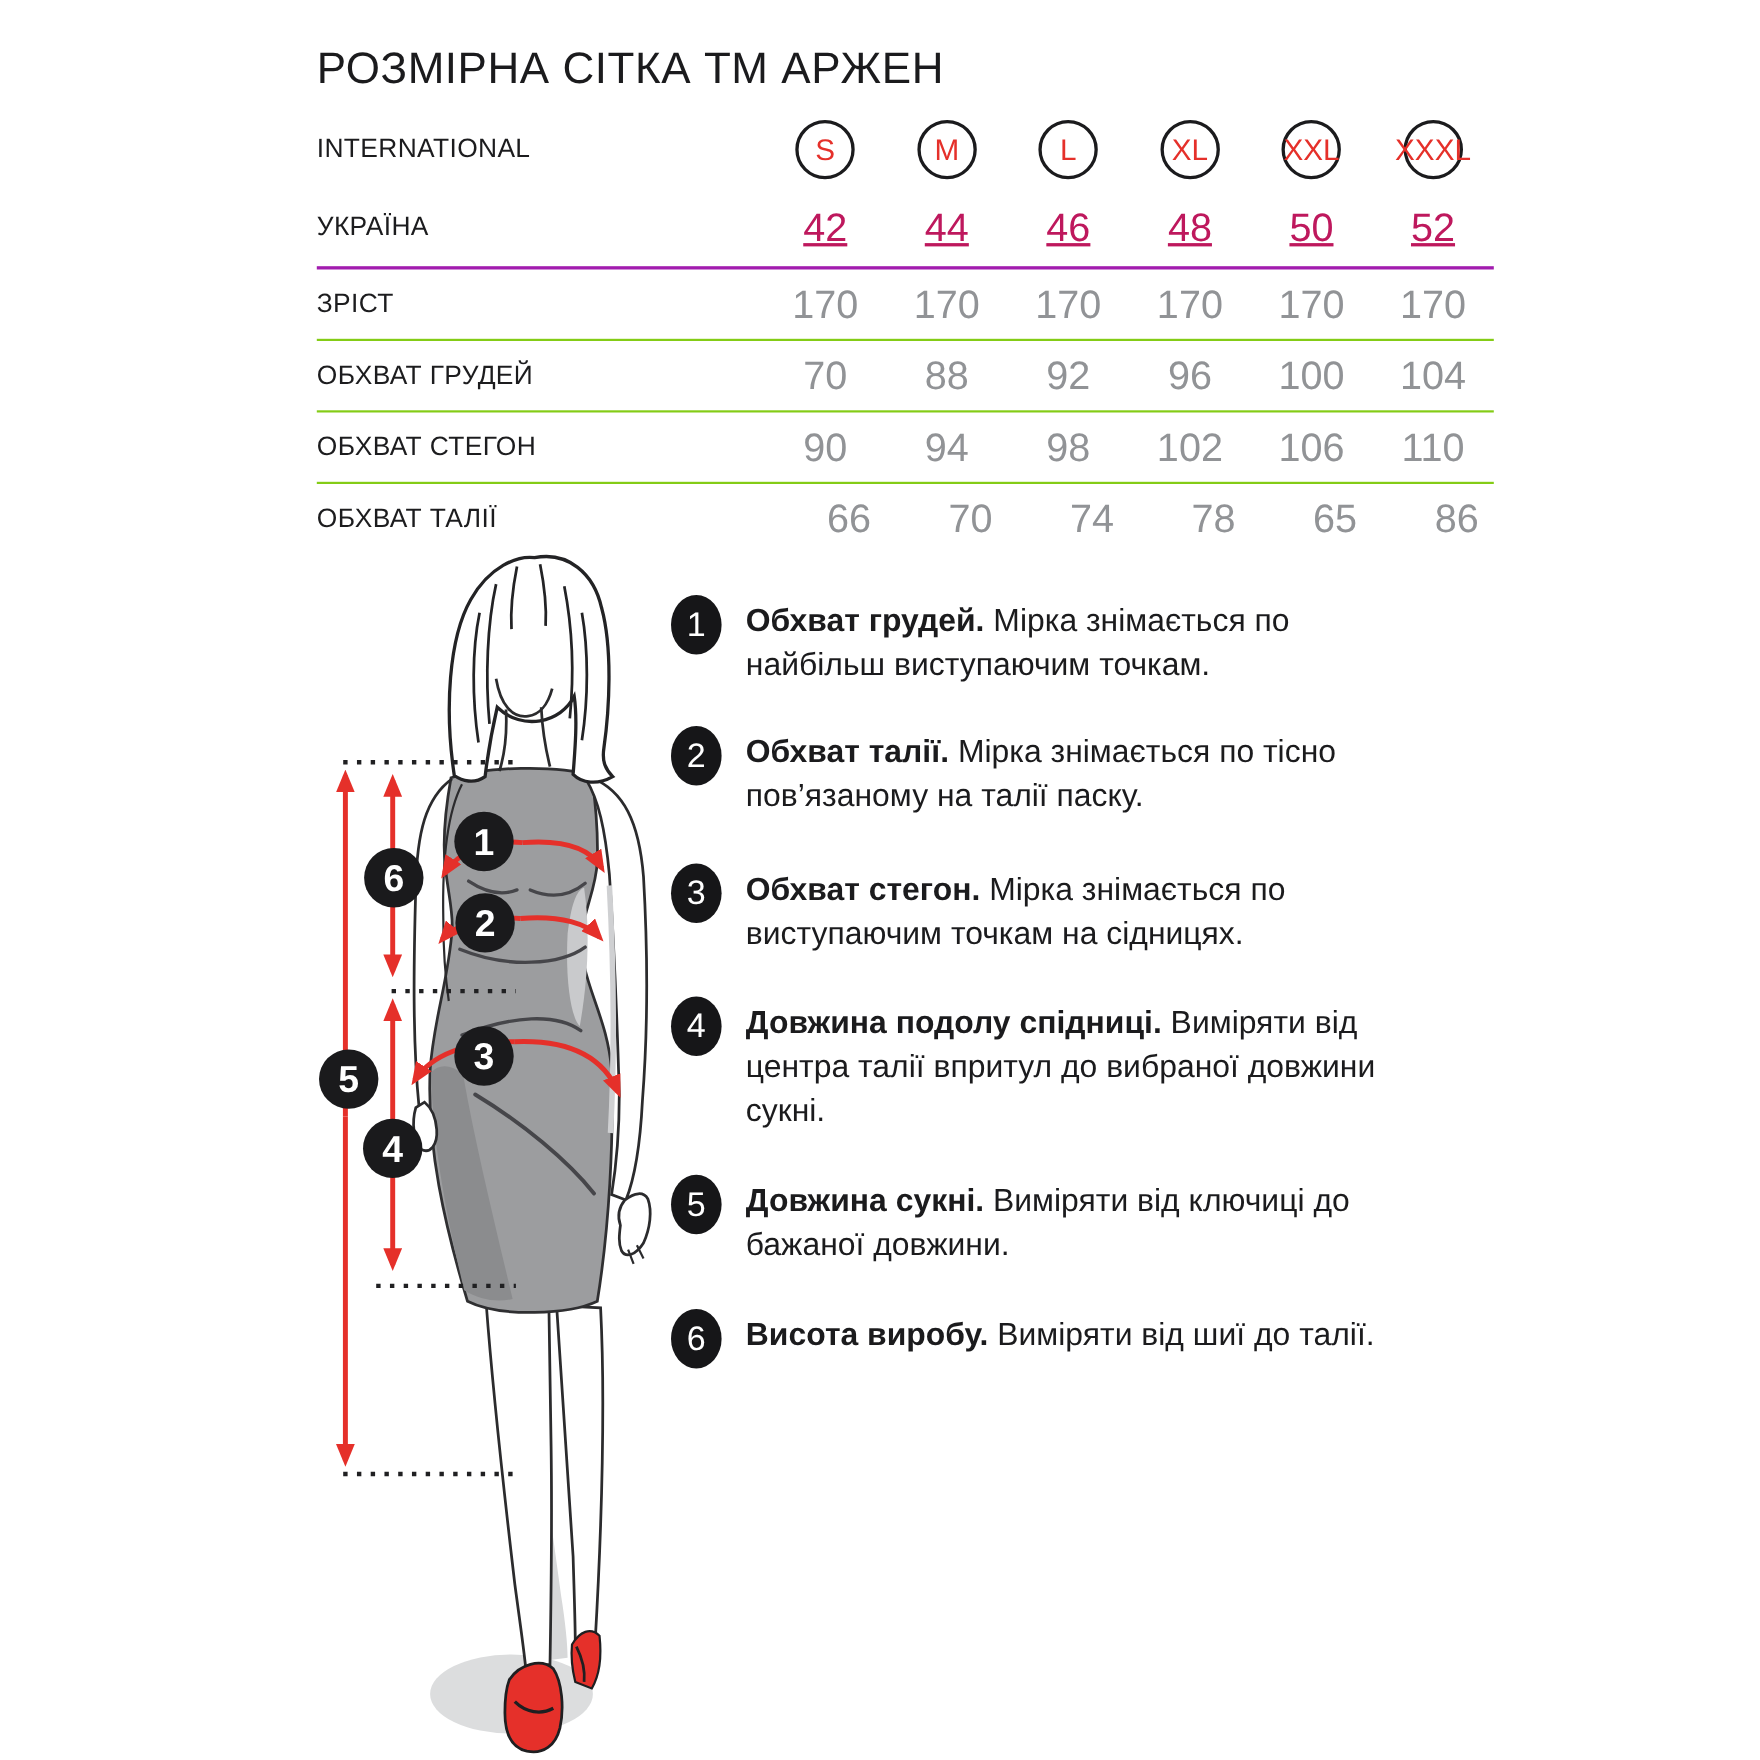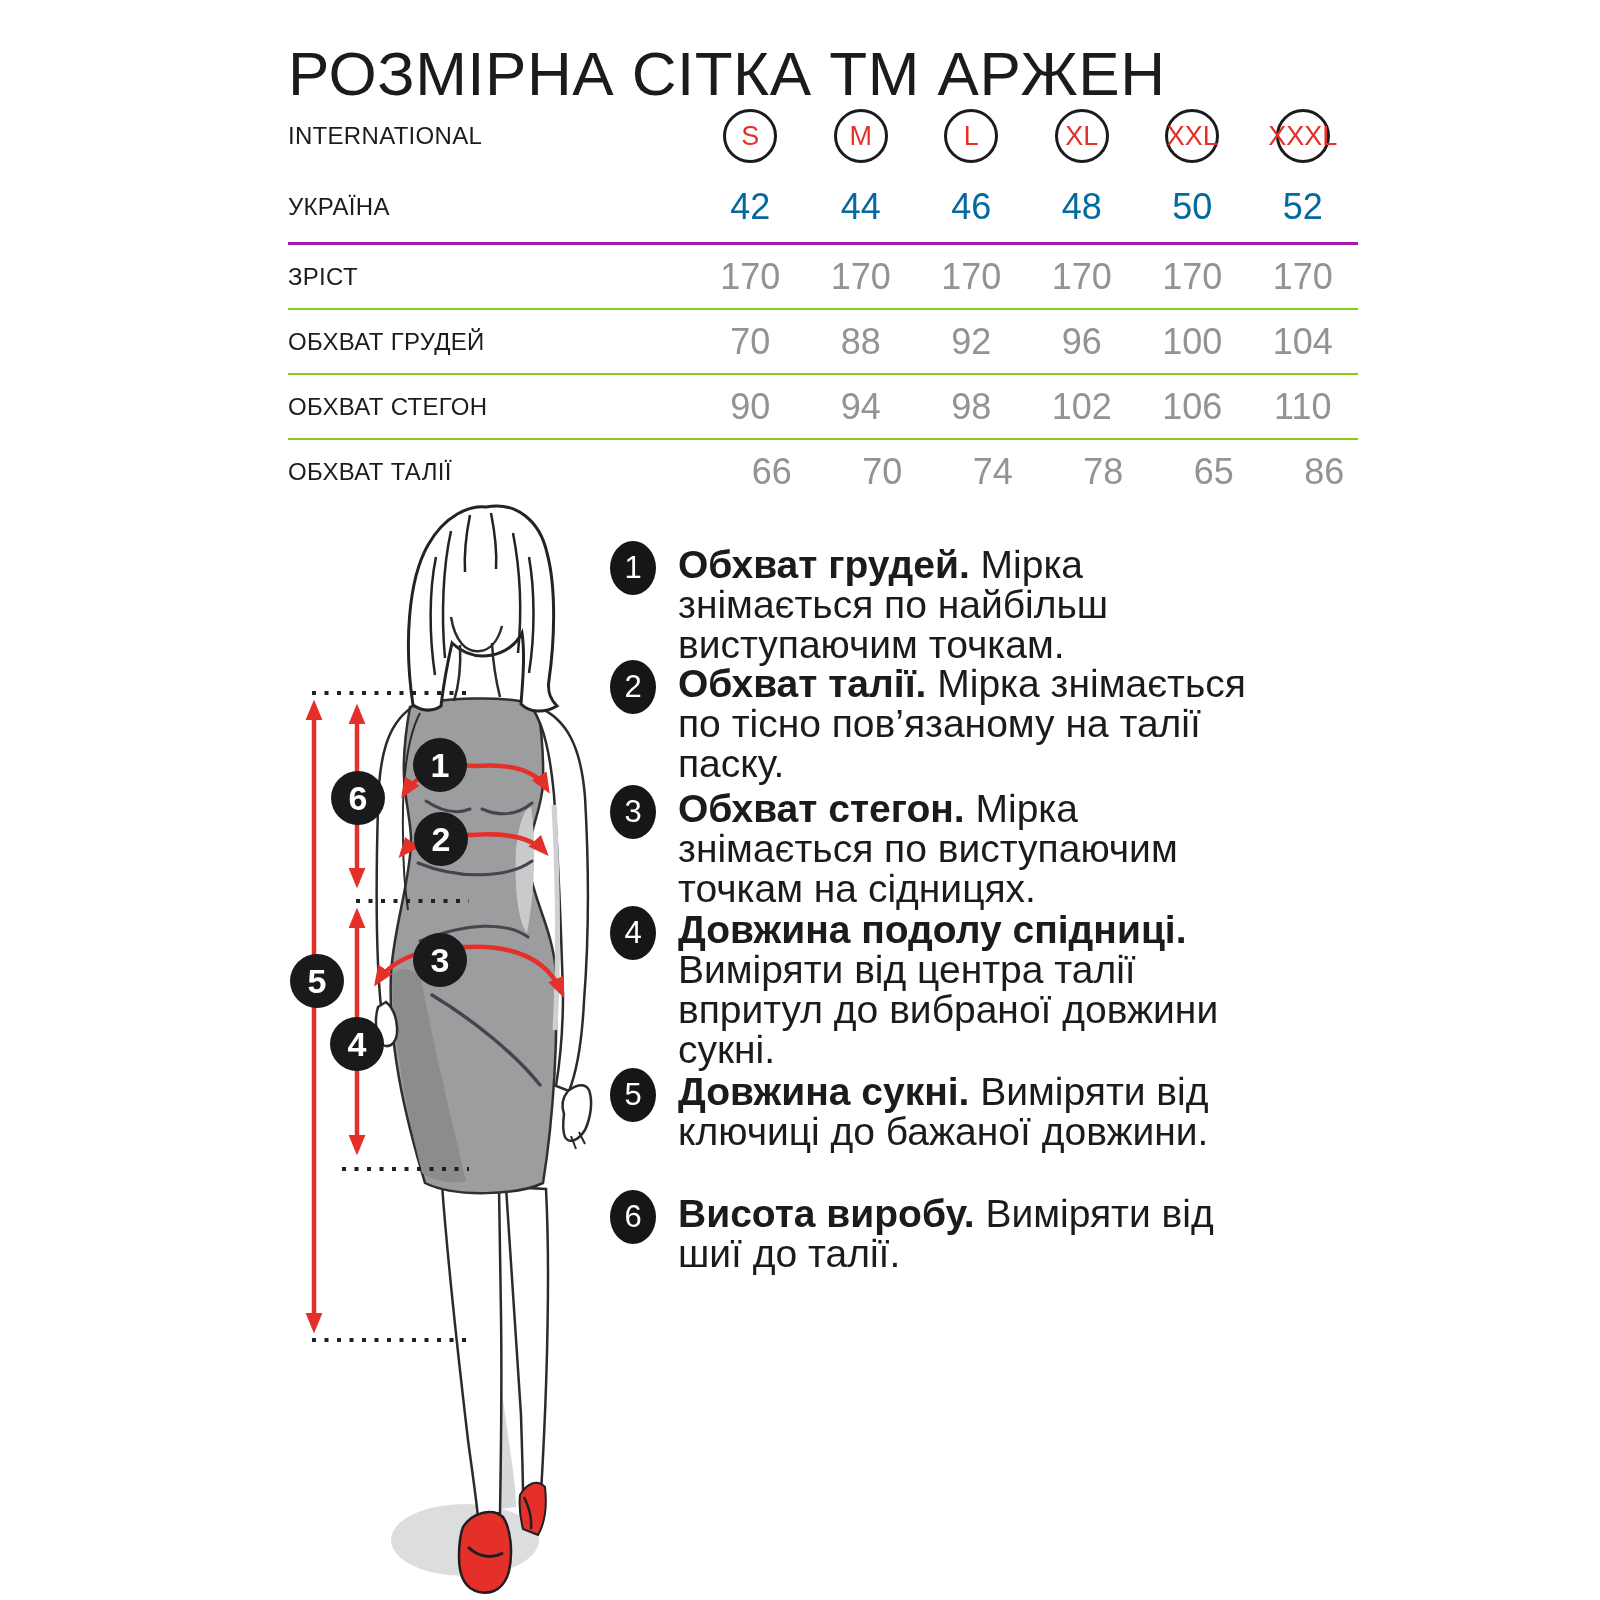--- a/index.html
+++ b/index.html
@@ -3,46 +3,46 @@
 <meta charset="utf-8">
 <style>
   html,body{margin:0;padding:0;background:#ffffff;}
   #canvas{
     position:relative;width:1600px;height:1600px;background:#ffffff;overflow:hidden;
     font-family:"Liberation Sans","DejaVu Sans",sans-serif;color:#1b1b1d;
   }
   
   .page-title{
     position:absolute;left:288px;top:40px;
-    font-size:62px;line-height:1.1;font-weight:400;letter-spacing:.5px;color:#1b1b1d;
+    font-size:40px;line-height:1.1;font-weight:400;letter-spacing:.5px;color:#1b1b1d;
     white-space:nowrap;
   }
   
   .size-table{position:absolute;left:288px;top:100px;width:1070px;}
   .trow{display:grid;grid-template-columns:407px repeat(6,1fr);align-items:center;}
   .trow .lbl{font-size:24px;letter-spacing:.3px;color:#1c1c1e;}
   .trow .val{text-align:center;font-size:36px;}
   .row-int{height:72px;}
   .row-ukr{height:70px;border-bottom:3px solid #a21caf;}
-  .row-ukr .val{color:#0369a1;}
+  .row-ukr .val{color:#be185d;text-decoration:underline;}
   .row-body{height:63px;border-bottom:2px solid #84cc16;}
   .row-body .val{color:#919396;}
   .row-body.last{border-bottom:none;gap:43px;}
   .size-circle{
     width:54px;height:54px;margin:0 auto;border:3px solid #1b1b1d;border-radius:50%;
     display:flex;align-items:center;justify-content:center;
     color:#e5302a;font-size:27px;white-space:nowrap;overflow:visible;box-sizing:border-box;
   }
   
   .legend-item{position:absolute;left:610px;display:flex;gap:22px;}
   .legend-num{
     flex:none;width:46px;height:54px;border-radius:50%;background:#161618;color:#ffffff;
     display:flex;align-items:center;justify-content:center;font-size:31px;
   }
-  .legend-text{width:584px;font-size:39px;line-height:40px;color:#1b1b1d;margin-top:4px;}
+  .legend-text{width:584px;font-size:29px;line-height:40px;color:#1b1b1d;margin-top:4px;}
   .legend-text b{font-weight:bold;}
   
   .figure-wrap{position:absolute;left:270px;top:495px;width:400px;height:1105px;}
   svg text.mk{font-family:"Liberation Sans","DejaVu Sans",sans-serif;font-size:34px;font-weight:bold;fill:#ffffff;}
 </style>
 </head>
 <body>
 
 <div id="canvas">
 

